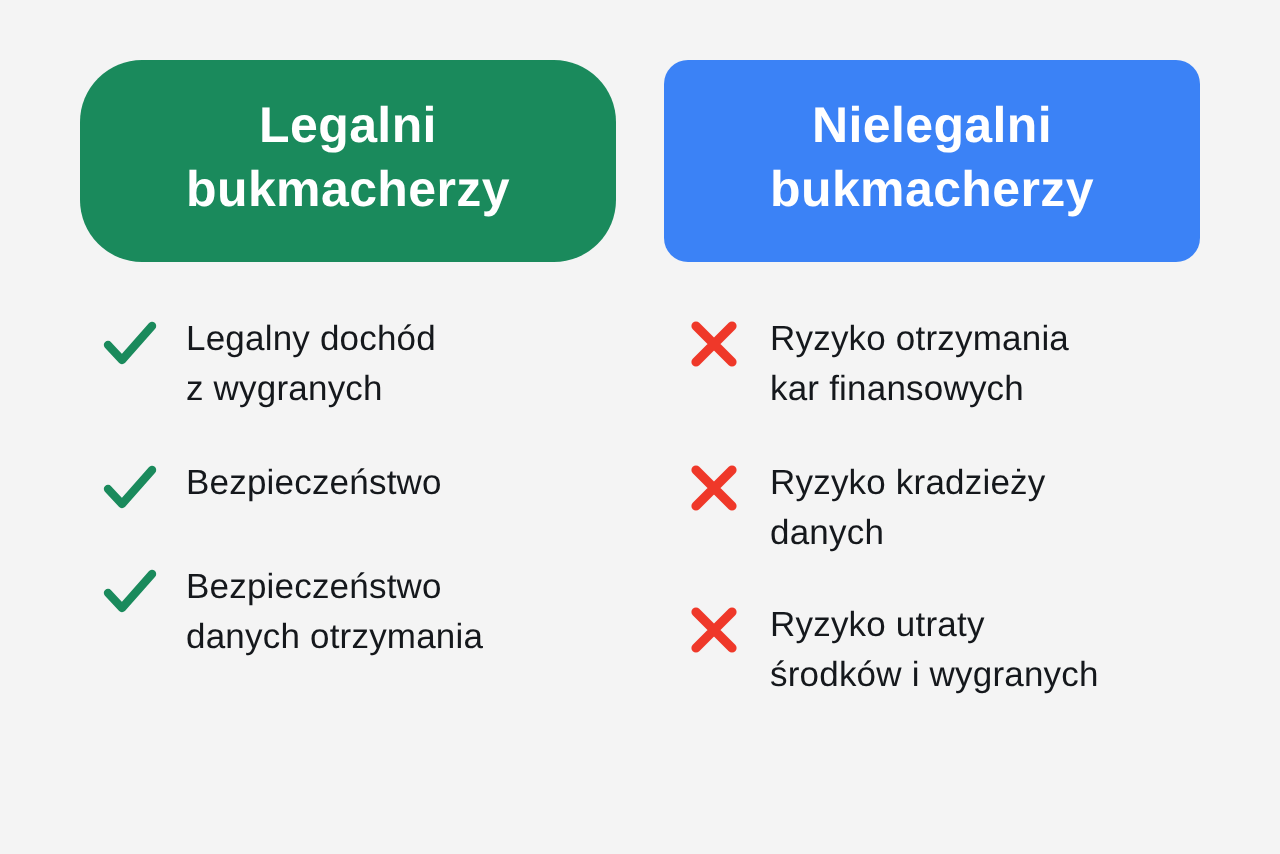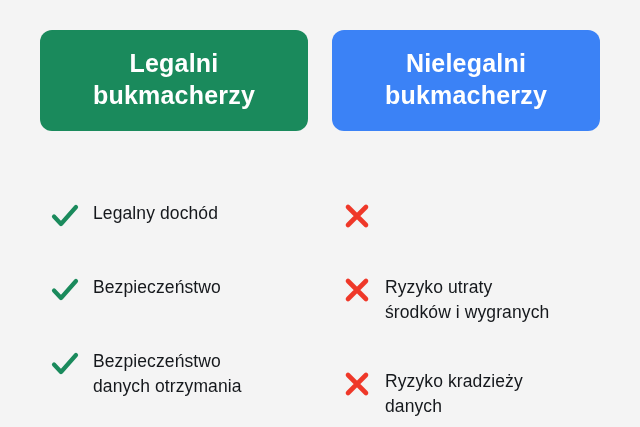--- a/index.html
+++ b/index.html
@@ -36,37 +36,37 @@
     text-align: center;
     font-weight: bold;
     font-size: 25px;
     line-height: 1.28;
     padding: 17px 10px 20px 10px;
     box-sizing: border-box;
     letter-spacing: 0.2px;
   }
   .col-header.legal {
     background: #1a8a5c;
+    border-radius: 31px;
   }
   .col-header.illegal {
     background: #3b82f6;
   }
   .header-line {
     display: block;
   }
   .items {
     margin-top: 26px;
     padding-left: 10px;
     box-sizing: border-box;
   }
   .item {
     display: flex;
     align-items: flex-start;
     margin-bottom: 22px;
-    margin-top: 44px;
   }
   .item:last-child {
     margin-bottom: 0;
   }
   .mark {
     flex: 0 0 auto;
     width: 30px;
     height: 30px;
     margin-right: 13px;
     position: relative;
@@ -100,20 +100,21 @@
       <div class="items">
 
         <div class="item">
           <span class="mark">
             <svg width="30" height="30" viewBox="0 0 30 30" aria-hidden="true">
               <path d="M4 15.5 L11 23 L26 6" fill="none" stroke="#1a8a5c" stroke-width="4.2" stroke-linecap="round" stroke-linejoin="round"></path>
             </svg>
           </span>
           <span class="item-text">
             <span class="item-line">Legalny dochód</span>
+            <span class="item-line">z wygranych</span>
           </span>
         </div>
 
         <div class="item">
           <span class="mark">
             <svg width="30" height="30" viewBox="0 0 30 30" aria-hidden="true">
               <path d="M4 15.5 L11 23 L26 6" fill="none" stroke="#1a8a5c" stroke-width="4.2" stroke-linecap="round" stroke-linejoin="round"></path>
             </svg>
           </span>
           <span class="item-text">
@@ -142,43 +143,47 @@
         <span class="header-line">bukmacherzy</span>
       </div>
       <div class="items">
 
         <div class="item">
           <span class="mark">
             <svg width="30" height="30" viewBox="0 0 30 30" aria-hidden="true">
               <path d="M6 6 L24 24 M24 6 L6 24" fill="none" stroke="#ef3829" stroke-width="4.6" stroke-linecap="round"></path>
             </svg>
           </span>
-        </div>
-
-        <div class="item">
-          <span class="mark">
-            <svg width="30" height="30" viewBox="0 0 30 30" aria-hidden="true">
-              <path d="M6 6 L24 24 M24 6 L6 24" fill="none" stroke="#ef3829" stroke-width="4.6" stroke-linecap="round"></path>
-            </svg>
-          </span>
           <span class="item-text">
-            <span class="item-line">Ryzyko utraty</span>
-            <span class="item-line">środków i wygranych</span>
+            <span class="item-line">Ryzyko otrzymania</span>
+            <span class="item-line">kar finansowych</span>
           </span>
         </div>
 
         <div class="item">
           <span class="mark">
             <svg width="30" height="30" viewBox="0 0 30 30" aria-hidden="true">
               <path d="M6 6 L24 24 M24 6 L6 24" fill="none" stroke="#ef3829" stroke-width="4.6" stroke-linecap="round"></path>
             </svg>
           </span>
           <span class="item-text">
             <span class="item-line">Ryzyko kradzieży</span>
             <span class="item-line">danych</span>
           </span>
         </div>
 
+        <div class="item">
+          <span class="mark">
+            <svg width="30" height="30" viewBox="0 0 30 30" aria-hidden="true">
+              <path d="M6 6 L24 24 M24 6 L6 24" fill="none" stroke="#ef3829" stroke-width="4.6" stroke-linecap="round"></path>
+            </svg>
+          </span>
+          <span class="item-text">
+            <span class="item-line">Ryzyko utraty</span>
+            <span class="item-line">środków i wygranych</span>
+          </span>
+        </div>
+
       </div>
     </div>
 
   </div>
 </div>
 
 </body></html>

